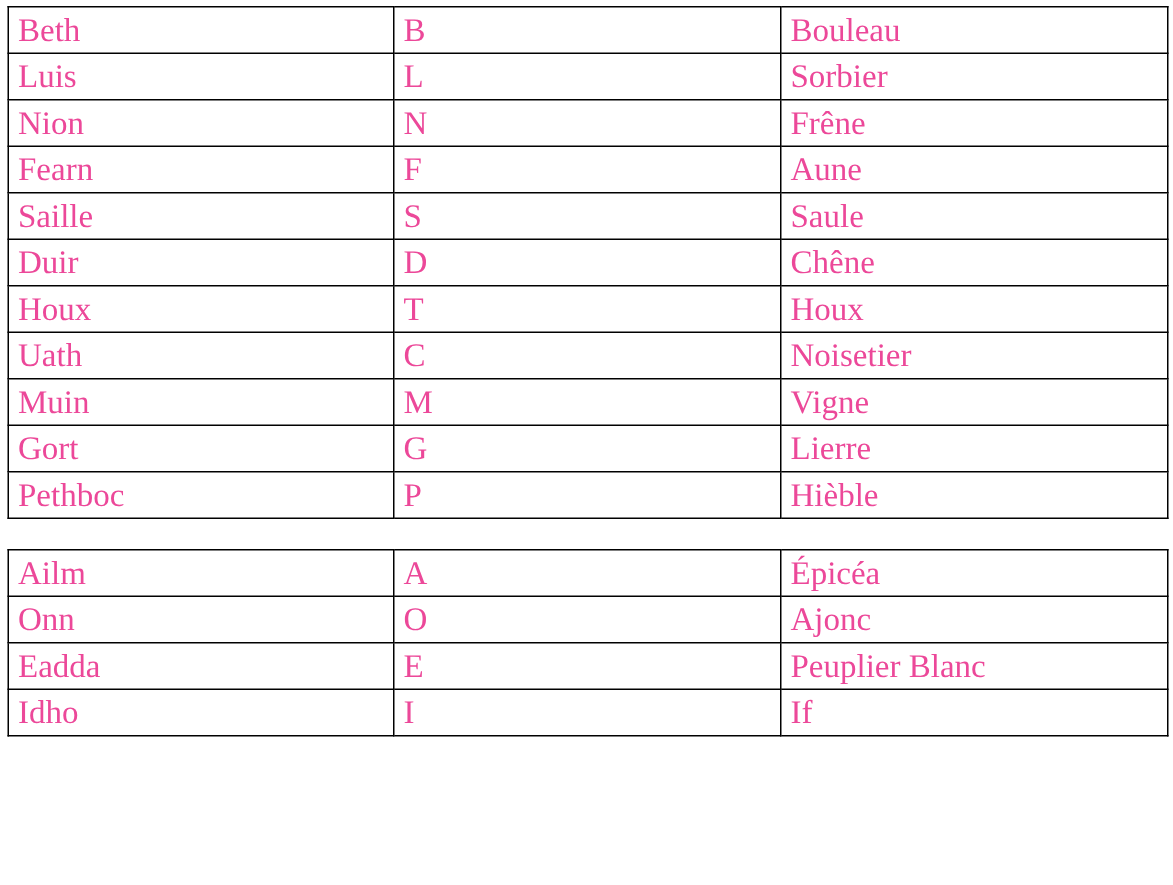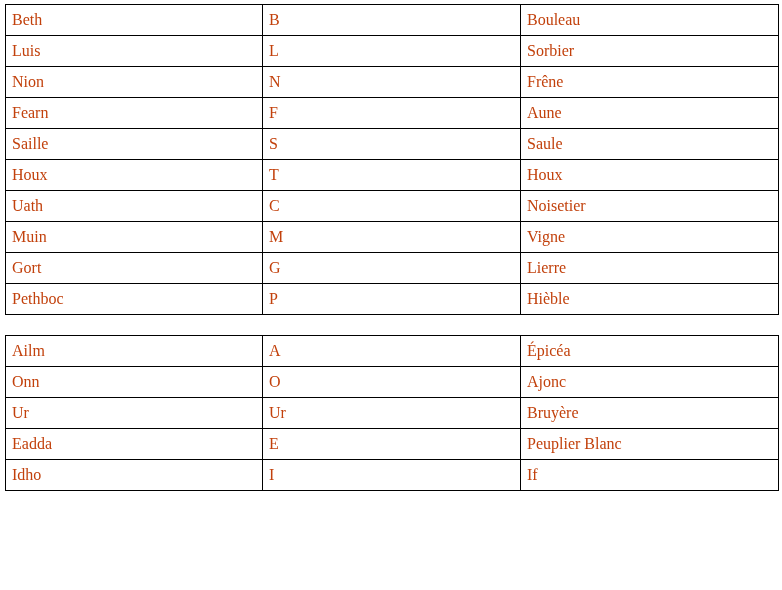--- a/index.html
+++ b/index.html
@@ -19,26 +19,26 @@
   table.ogham {
     border-collapse: collapse;
     table-layout: fixed;
     width: 773px;
     margin-left: 5px;
   }
   table.ogham td {
     border: 1px solid #000000;
     height: 30px;
     padding: 0 4px 0 6px;
-    font-size: 16px;
+    font-size: 22px;
     line-height: 20px;
     vertical-align: middle;
     overflow: hidden;
     white-space: nowrap;
-    color: #c2410c;
+    color: #ec4899;
   }
   #consonants-table { margin-top: 4px; }
   #vowels-table { margin-top: 20px; }
   col.c1 { width: 257px; }
   col.c2 { width: 258px; }
   col.c3 { width: 258px; }
 </style>
 </head>
 <body>
 
@@ -67,20 +67,25 @@
         </tr>
         <tr>
           <td>Fearn</td>
           <td>F</td>
           <td>Aune</td>
         </tr>
         <tr>
           <td>Saille</td>
           <td>S</td>
           <td>Saule</td>
+        </tr>
+        <tr>
+          <td>Duir</td>
+          <td>D</td>
+          <td>Chêne</td>
         </tr>
         <tr>
           <td>Houx</td>
           <td>T</td>
           <td>Houx</td>
         </tr>
         <tr>
           <td>Uath</td>
           <td>C</td>
           <td>Noisetier</td>
@@ -114,25 +119,20 @@
           <td>Ailm</td>
           <td>A</td>
           <td>Épicéa</td>
         </tr>
         <tr>
           <td>Onn</td>
           <td>O</td>
           <td>Ajonc</td>
         </tr>
         <tr>
-          <td>Ur</td>
-          <td>Ur</td>
-          <td>Bruyère</td>
-        </tr>
-        <tr>
           <td>Eadda</td>
           <td>E</td>
           <td>Peuplier Blanc</td>
         </tr>
         <tr>
           <td>Idho</td>
           <td>I</td>
           <td>If</td>
         </tr>
       </tbody>

